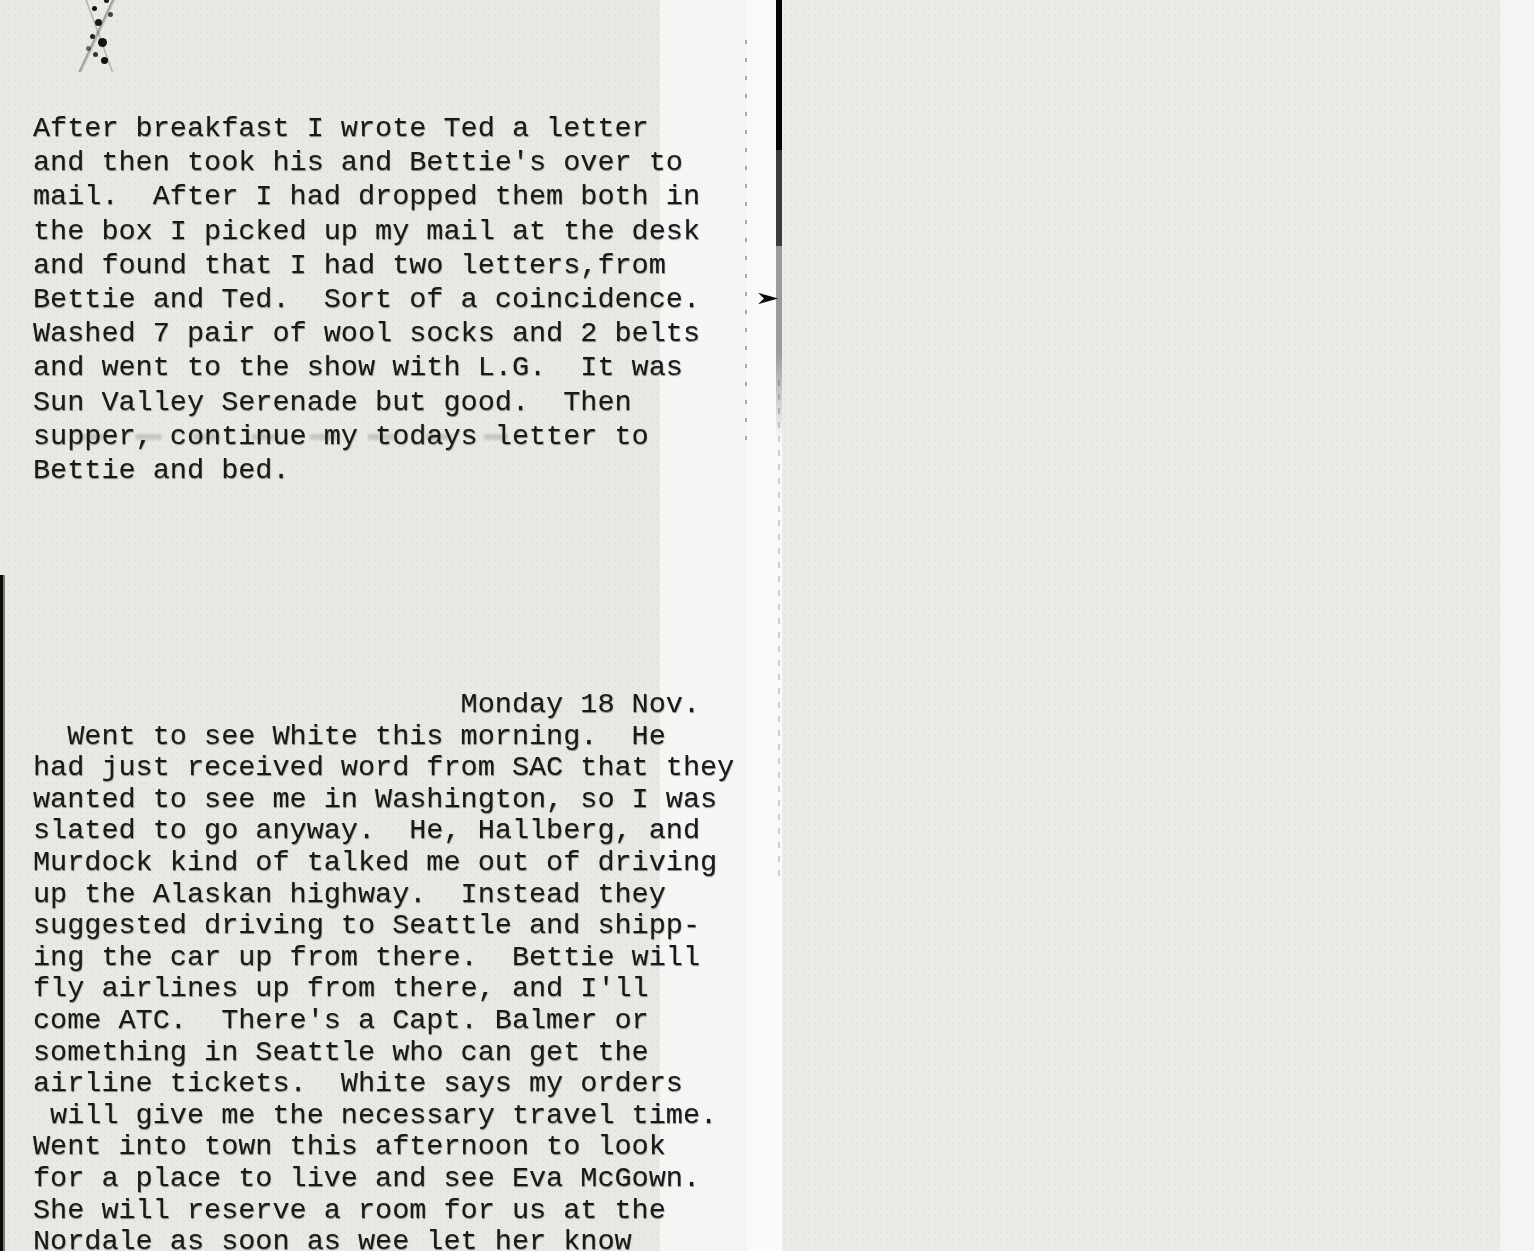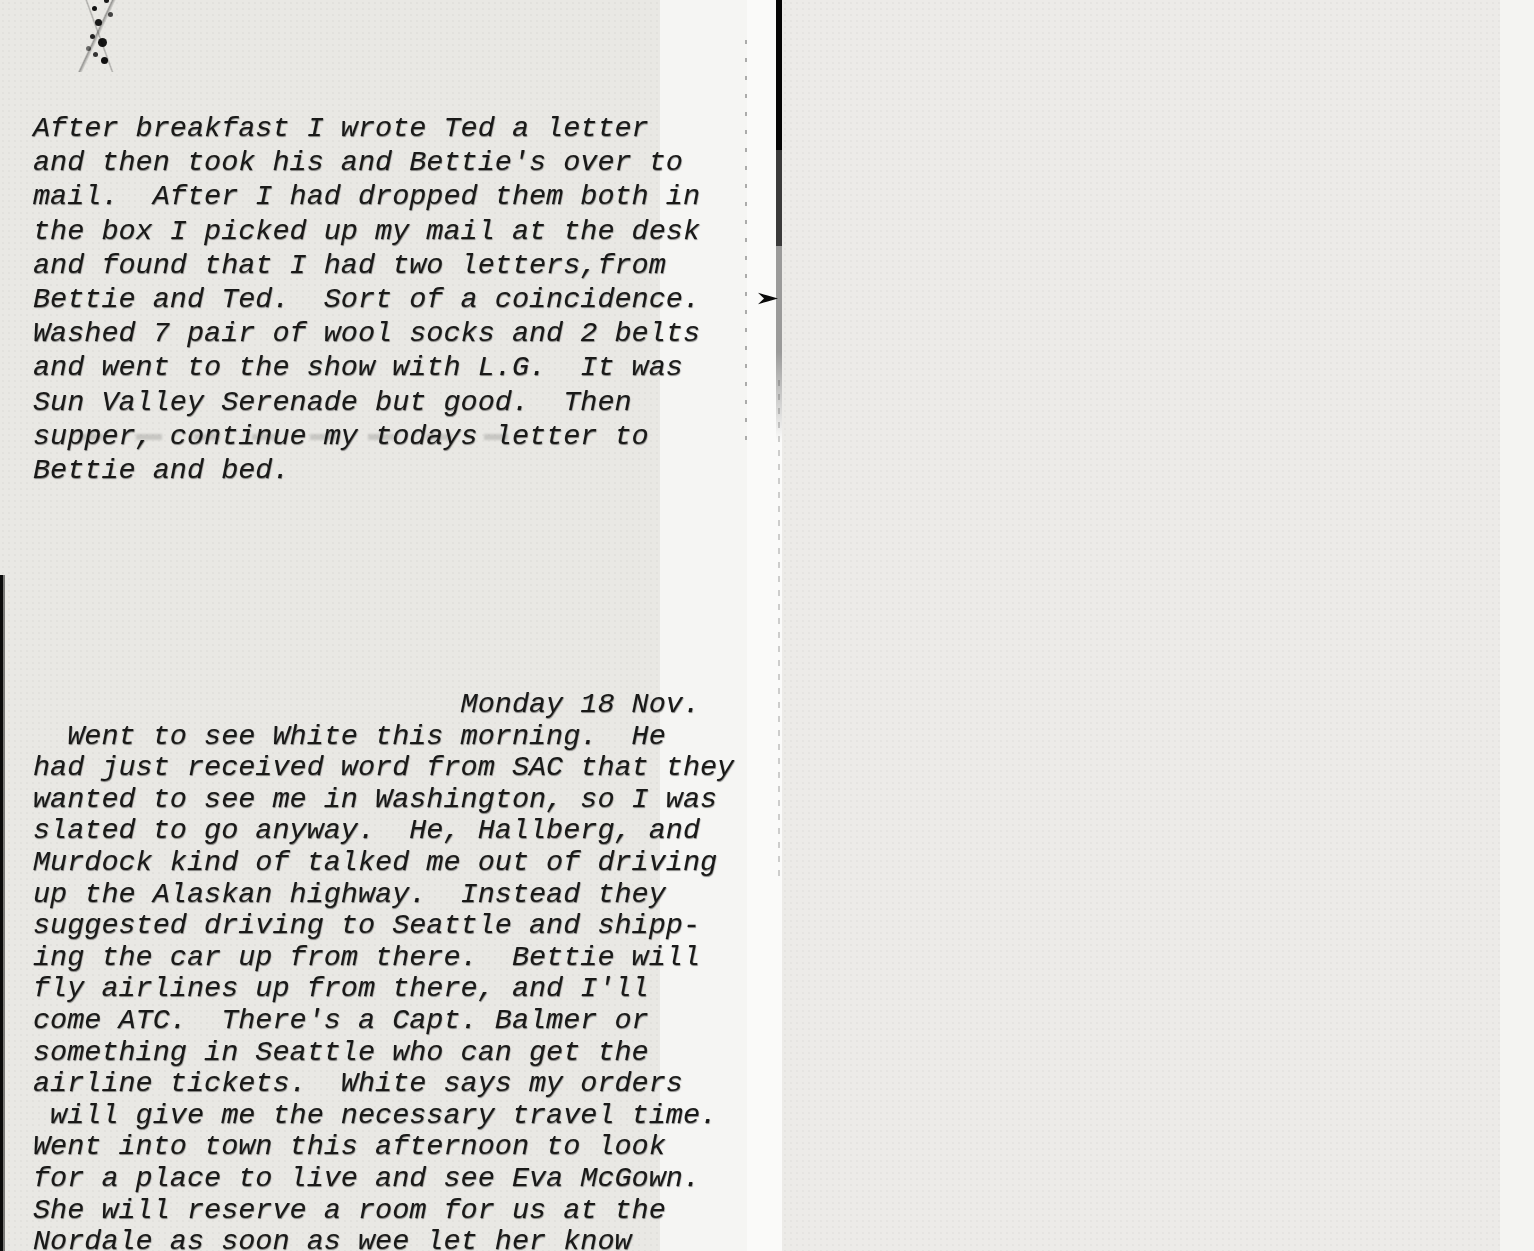--- a/index.html
+++ b/index.html
@@ -6,21 +6,21 @@
   .scan{
     position:relative;width:1534px;height:1251px;overflow:hidden;
     font-family:"Liberation Mono","DejaVu Sans Mono",monospace;
     color:#191918;
   }
   .page{
     position:absolute;top:0;height:1251px;
     background-image:radial-gradient(rgba(40,40,40,0.035) 1px, transparent 1px);
     background-size:6px 6px;
   }
-  .page-left{left:0;width:660px;background-color:#e9e8e4;font-style:italic;}
+  .page-left{left:0;width:660px;background-color:#e9e8e4;}
   .page-right{left:782px;width:718px;background-color:#ecebe8;}
   .gap-strip{position:absolute;left:747px;top:0;width:35px;height:1251px;background:#fafaf9;}
   .right-margin{position:absolute;left:1500px;top:0;width:34px;height:1251px;background:#f4f4f2;}
 
   .divider-line{
     position:absolute;left:776px;top:0;width:6px;height:440px;
     background:linear-gradient(to bottom,
       #050505 0%, #050505 34%,
       rgba(10,10,10,0.8) 34%, rgba(10,10,10,0.8) 56%,
       rgba(10,10,10,0.4) 56%, rgba(10,10,10,0.4) 80%,

